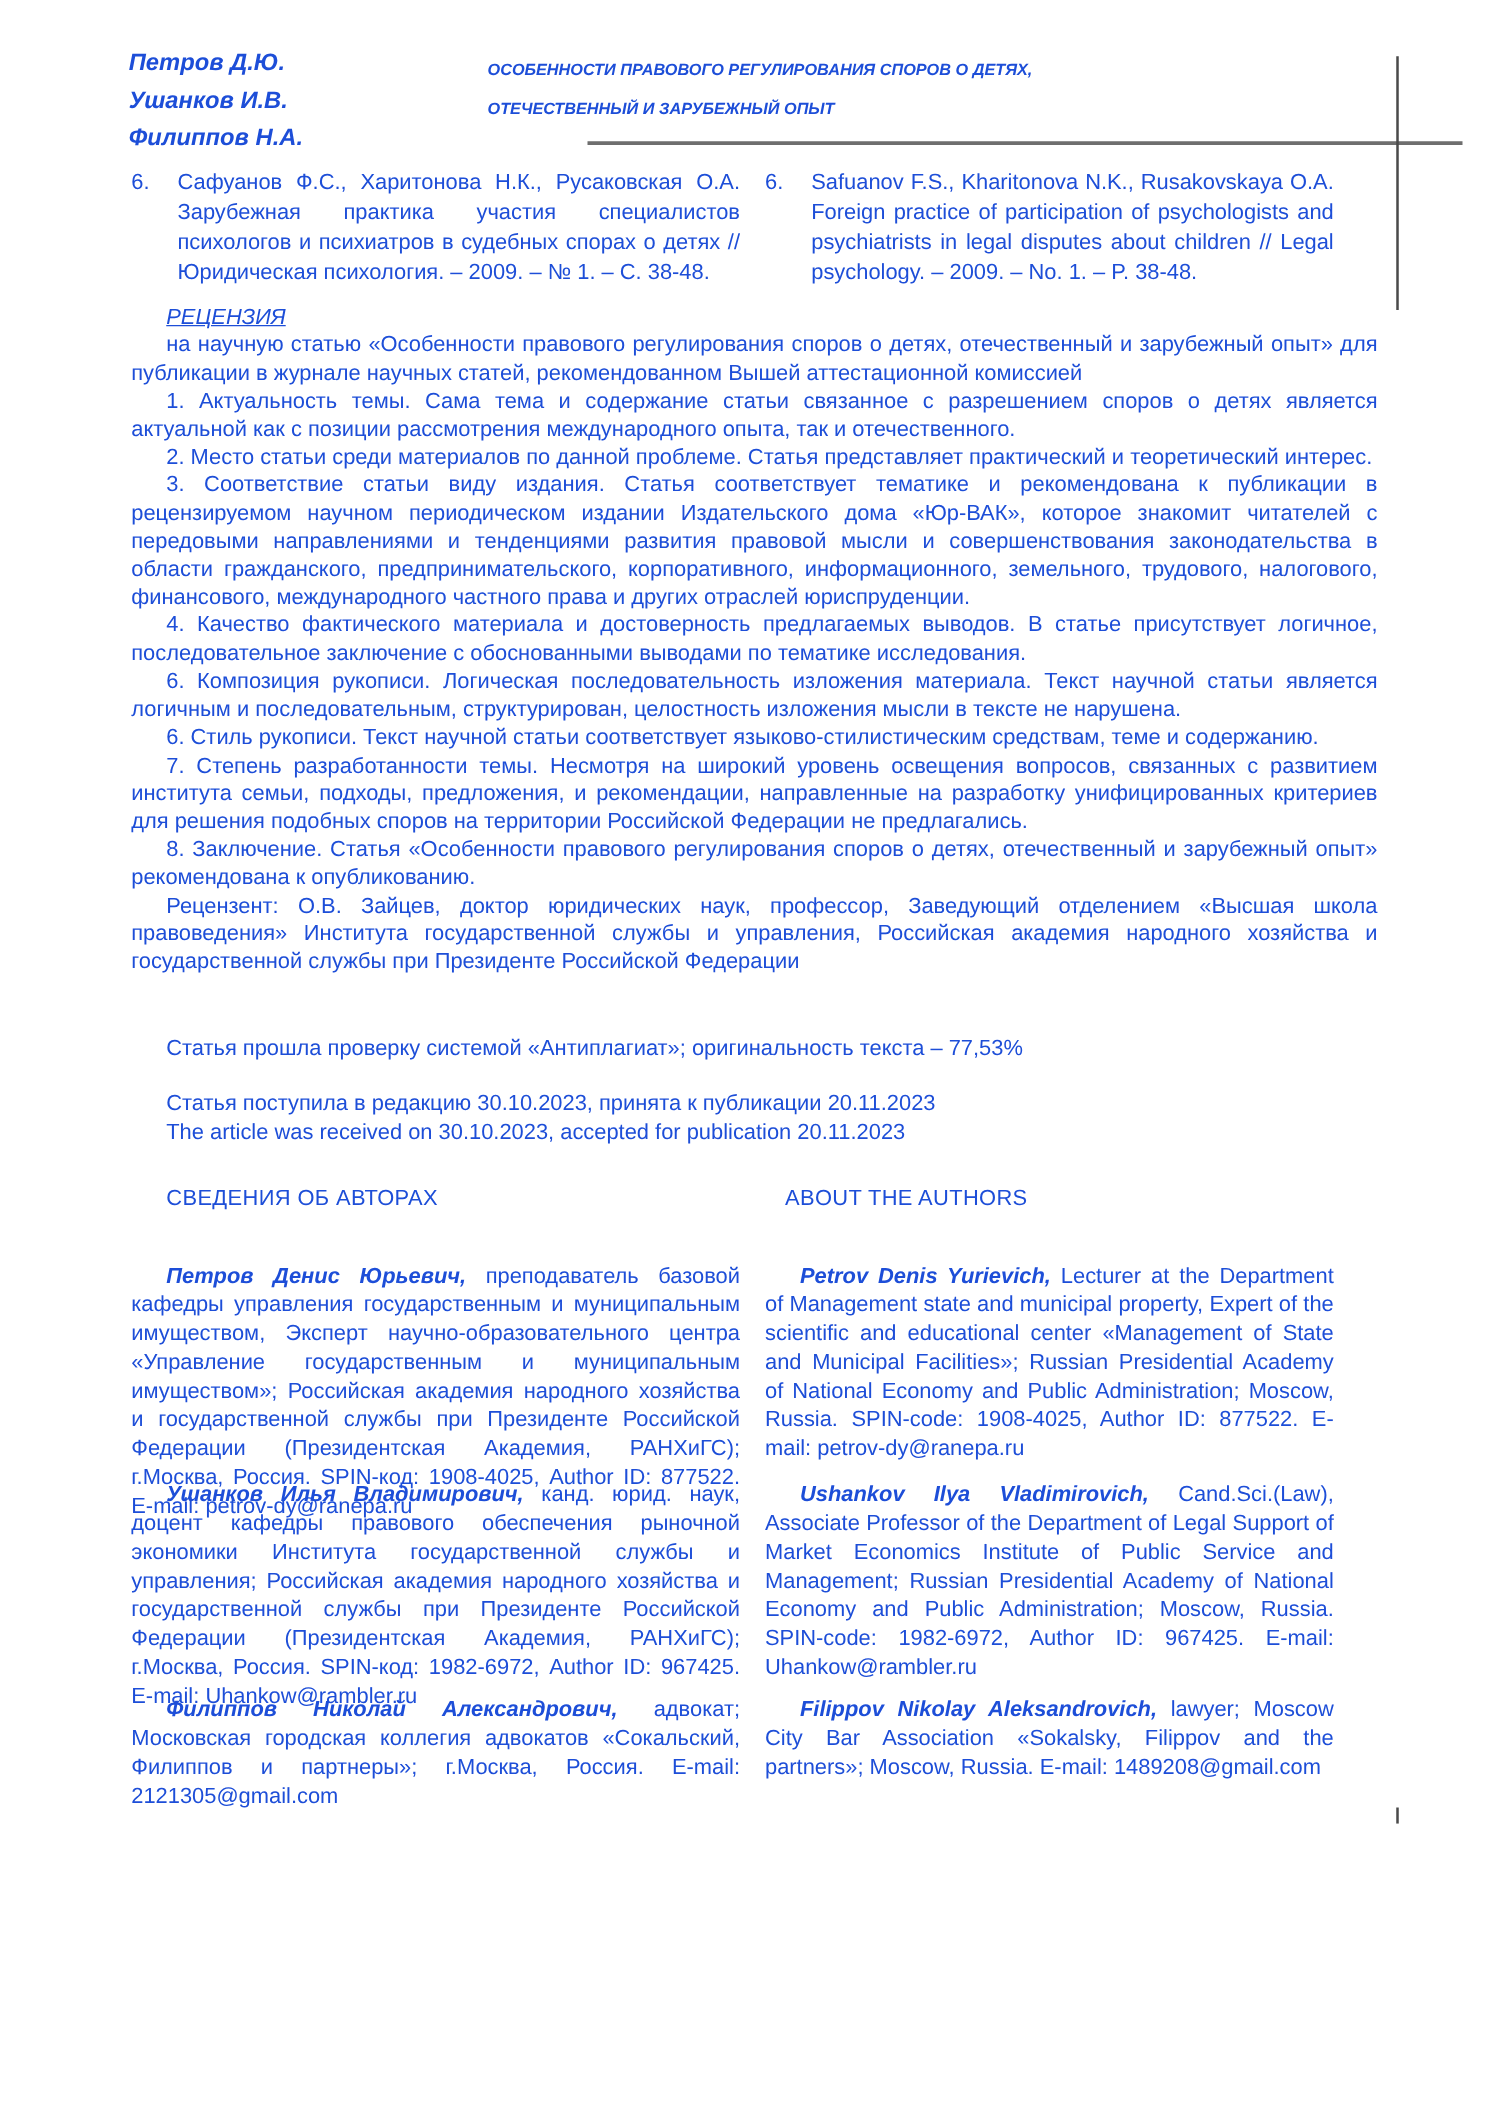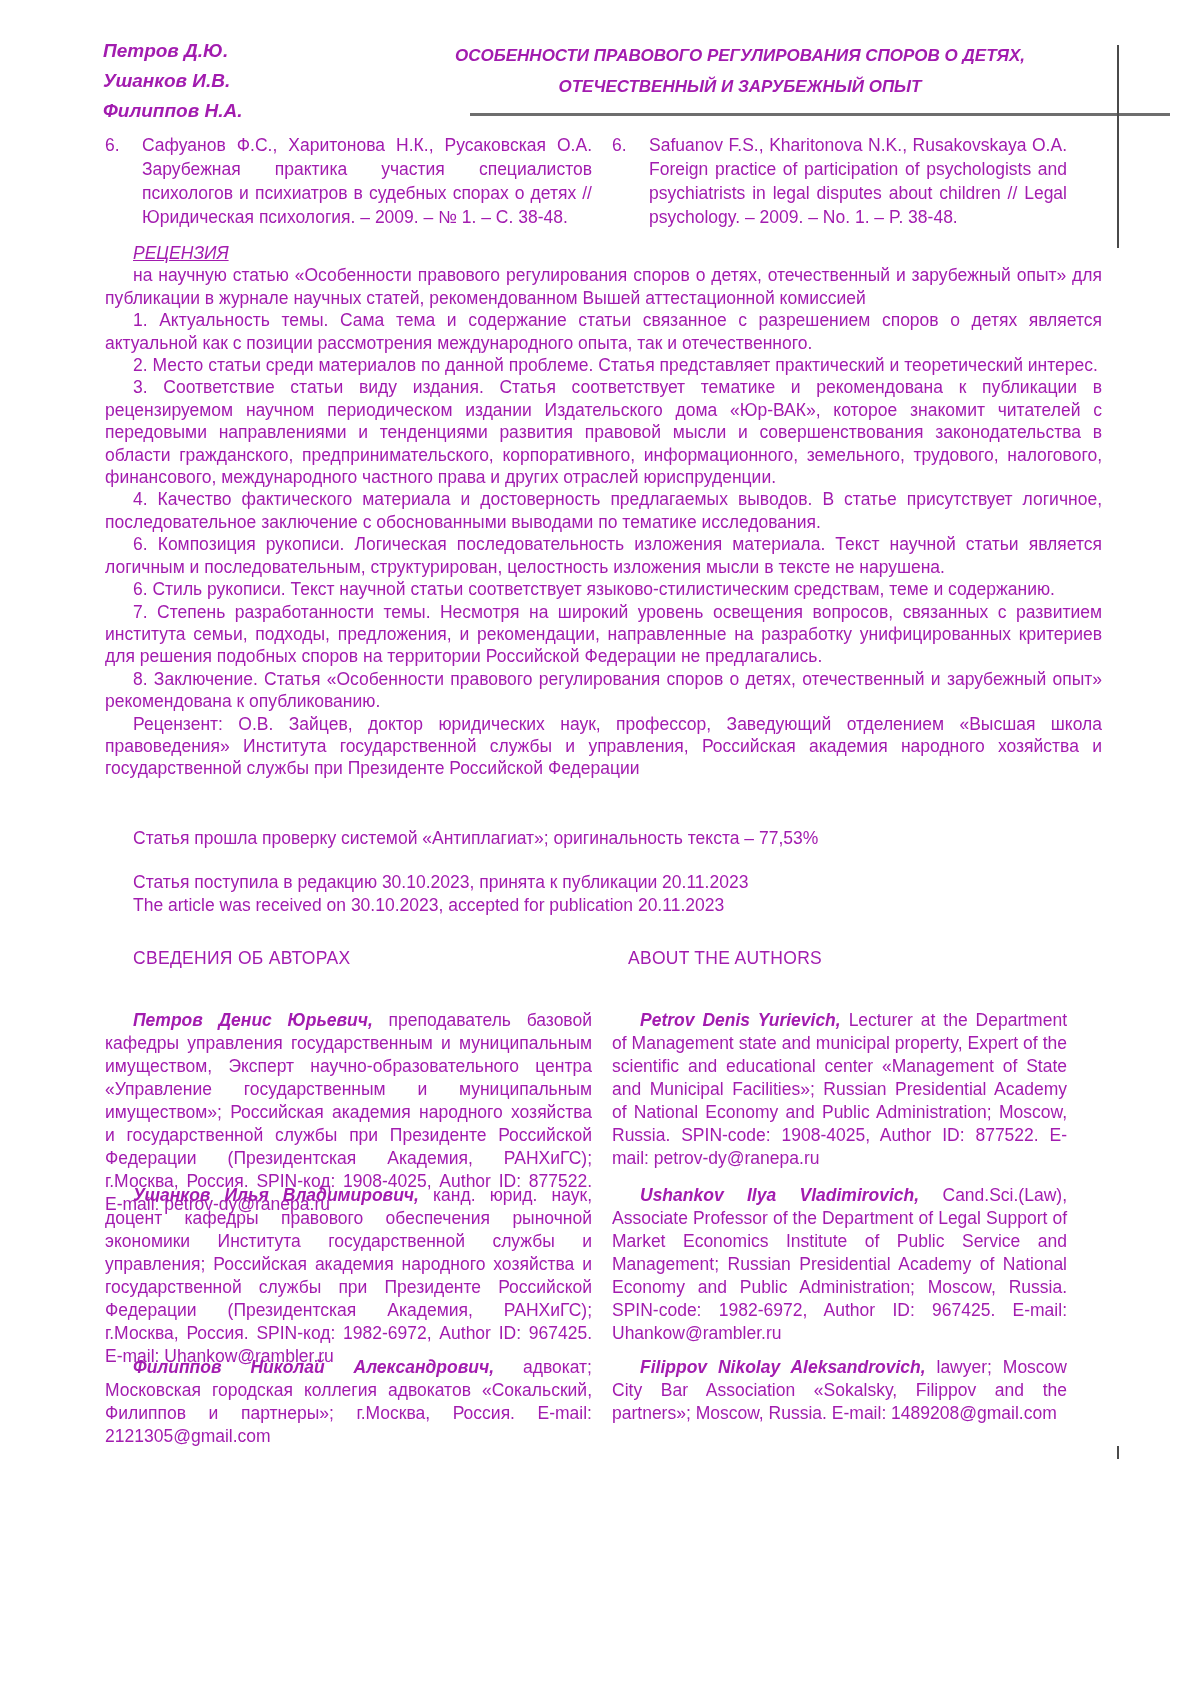--- a/index.html
+++ b/index.html
@@ -1,28 +1,28 @@
 <!DOCTYPE html>
 <html><head>
 <meta charset="utf-8">
 <style>
   html,body { margin:0; padding:0; background:#ffffff; }
   .page {
     position:relative; width:1200px; height:1459px; background:#ffffff;
     font-family:"Liberation Sans","DejaVu Sans",sans-serif;
-    color:#a21caf; overflow:hidden;
+    color:#1d4ed8; overflow:hidden;
   }
   
   .header-authors {
     position:absolute; top:36px; left:103px;
     font-size:19px; font-weight:bold; font-style:italic; line-height:30px;
   }
   .header-title {
     position:absolute; top:40px; left:390px; width:700px;
-    text-align:center; font-size:17px; font-weight:bold; font-style:italic;
+    text-align:left; font-size:13px; font-weight:bold; font-style:italic;
     line-height:31px;
   }
   .header-rule { position:absolute; top:113px; left:470px; width:700px; height:3px; background:#6e6e6e; }
   .vrule-top    { position:absolute; left:1117px; top:45px;   width:2px; height:203px; background:#4a4a4a; }
   .vrule-bottom { position:absolute; left:1117px; top:1446px; width:2px; height:184px; background:#4a4a4a; }
   
   .ref { position:absolute; top:133px; display:flex; font-size:17.5px; line-height:24px; }
   .ref-ru { left:105px; width:487px; }
   .ref-en { left:612px; width:455px; }
   .ref .num { flex:none; width:37px; }

